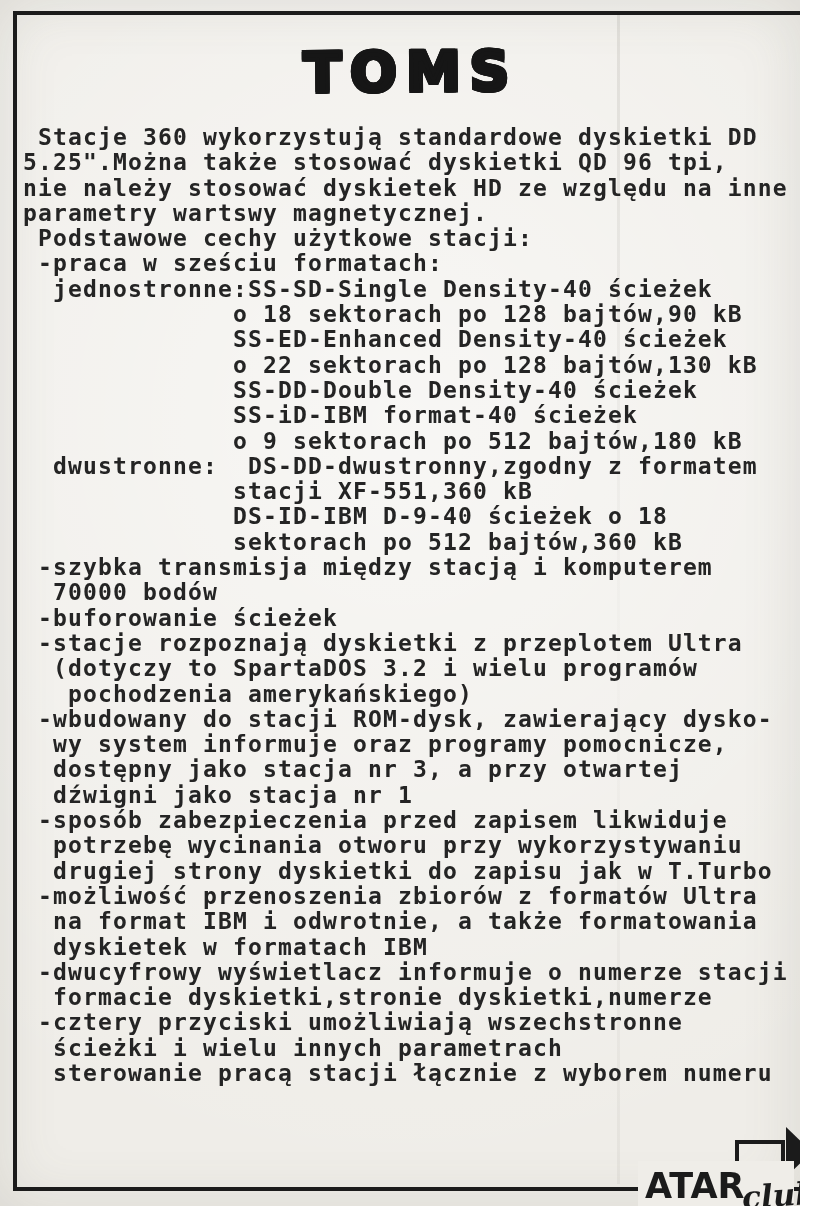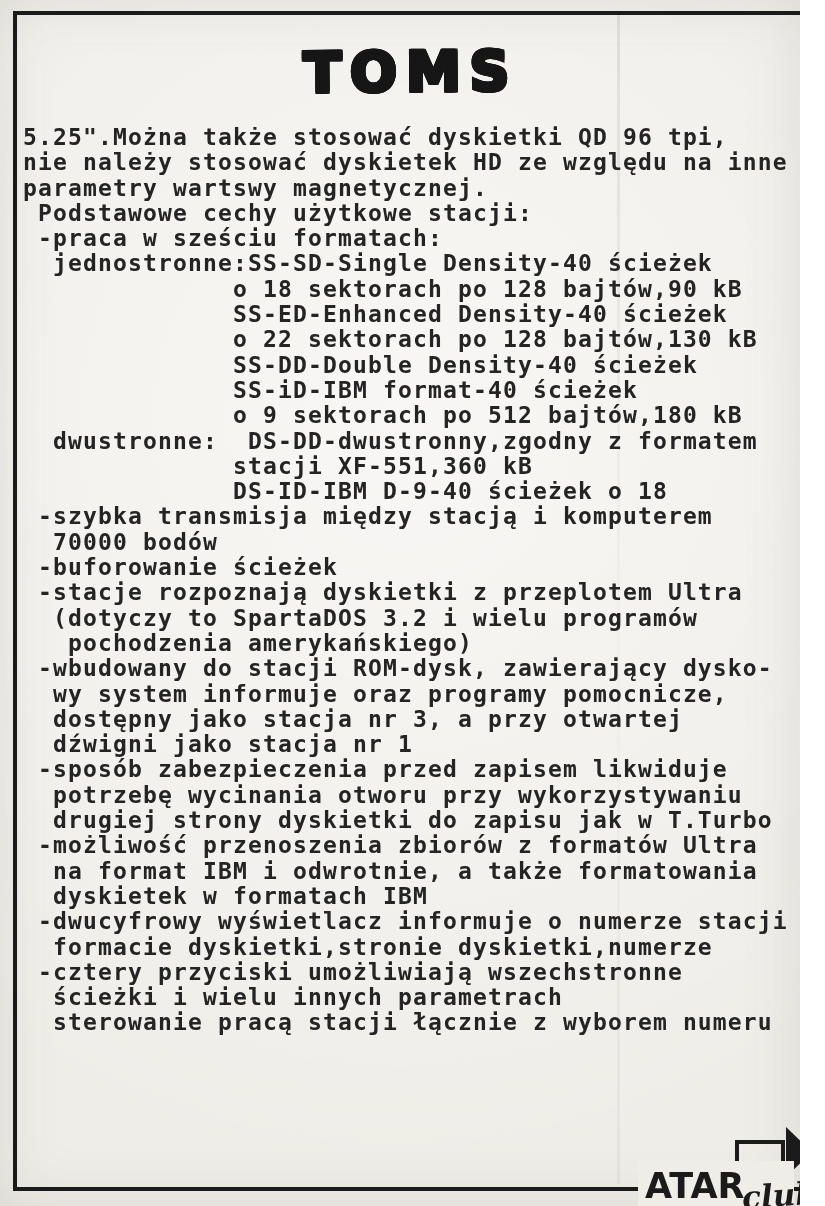--- a/index.html
+++ b/index.html
@@ -108,35 +108,37 @@
 
 <div class="page">
 
   <div class="fold-line"></div>
 
   <div class="frame"></div>
 
   <div class="title">TOMS</div>
 
   <div class="doc-body">
+      <div class="line"> Stacje 360 wykorzystują standardowe dyskietki DD</div>
       <div class="line">5.25".Można także stosować dyskietki QD 96 tpi,</div>
       <div class="line">nie należy stosować dyskietek HD ze względu na inne</div>
       <div class="line">parametry wartswy magnetycznej.</div>
       <div class="line"> Podstawowe cechy użytkowe stacji:</div>
       <div class="line"> -praca w sześciu formatach:</div>
       <div class="line">  jednostronne:SS-SD-Single Density-40 ścieżek</div>
       <div class="line">              o 18 sektorach po 128 bajtów,90 kB</div>
       <div class="line">              SS-ED-Enhanced Density-40 ścieżek</div>
       <div class="line">              o 22 sektorach po 128 bajtów,130 kB</div>
       <div class="line">              SS-DD-Double Density-40 ścieżek</div>
       <div class="line">              SS-iD-IBM format-40 ścieżek</div>
       <div class="line">              o 9 sektorach po 512 bajtów,180 kB</div>
       <div class="line">  dwustronne:  DS-DD-dwustronny,zgodny z formatem</div>
       <div class="line">              stacji XF-551,360 kB</div>
       <div class="line">              DS-ID-IBM D-9-40 ścieżek o 18</div>
+      <div class="line">              sektorach po 512 bajtów,360 kB</div>
       <div class="line"> -szybka transmisja między stacją i komputerem</div>
       <div class="line">  70000 bodów</div>
       <div class="line"> -buforowanie ścieżek</div>
       <div class="line"> -stacje rozpoznają dyskietki z przeplotem Ultra</div>
       <div class="line">  (dotyczy to SpartaDOS 3.2 i wielu programów</div>
       <div class="line">   pochodzenia amerykańskiego)</div>
       <div class="line"> -wbudowany do stacji ROM-dysk, zawierający dysko-</div>
       <div class="line">  wy system informuje oraz programy pomocnicze,</div>
       <div class="line">  dostępny jako stacja nr 3, a przy otwartej</div>
       <div class="line">  dźwigni jako stacja nr 1</div>

